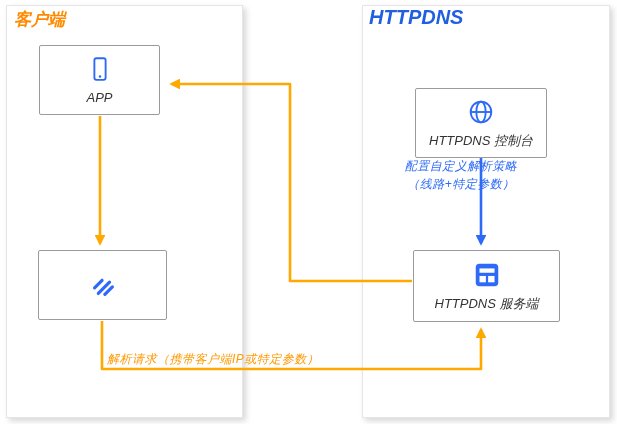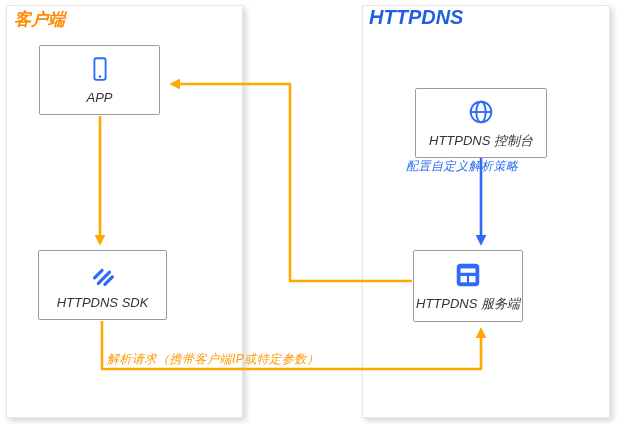--- a/index.html
+++ b/index.html
@@ -46,21 +46,21 @@
     border-radius:2px;
     display:flex;
     flex-direction:column;
     align-items:center;
     justify-content:center;
     gap:5px;
   }
   .node-app{left:39px;top:45px;width:121px;height:70px;}
   .node-sdk{left:38px;top:250px;width:129px;height:70px;}
   .node-console{left:415px;top:55px;width:132px;height:70px;margin-top:33px;}
-  .node-server{left:413px;top:250px;width:110px;height:72px;}
+  .node-server{left:413px;top:250px;width:147px;height:72px;}
   .node-label{
     font-size:13px;
     color:var(--text-dark);
     white-space:nowrap;
   }
   .icon{width:30px;height:30px;display:block;}
   .icon .stroke{fill:none;stroke:var(--accent-blue);stroke-width:2;}
   .icon .thick{fill:none;stroke:var(--accent-blue);stroke-width:3.4;stroke-linecap:round;}
   .icon .fillb{fill:var(--accent-blue);}
   .icon .fillw{fill:#ffffff;}
@@ -76,21 +76,21 @@
   .edge-label{
     position:absolute;
     font-size:12px;
     white-space:nowrap;
     letter-spacing:0.5px;
   }
   .lbl-orange{color:var(--label-orange);}
   .lbl-blue{color:var(--accent-blue);}
   .lbl-app-sdk{left:13px;top:162px;}
   .lbl-server-app{left:232px;top:132px;}
-  .lbl-console-server{left:406px;top:157px;width:162px;line-height:18px;}
+  .lbl-console-server{left:380px;top:157px;width:162px;text-align:center;line-height:18px;}
   .lbl-console-server span{display:block;}
   .lbl-sdk-server{left:107px;top:351px;}
 </style>
 </head>
 <body>
 
 <div class="stage">
 
   <div class="panel panel-client"></div>
   <div class="panel panel-httpdns"></div>
@@ -124,21 +124,20 @@
     </svg>
     <div class="node-label">APP</div>
   </div>
 
   <div class="node node-sdk">
     <svg class="icon" viewBox="0 0 32 32">
       <path class="thick" d="M7,19 L15,11"></path>
       <path class="thick" d="M11,25 L23,13"></path>
       <path class="thick" d="M18,26 L26,18"></path>
     </svg>
-    <div class="node-label">HTTPDNS SDK</div>
   </div>
 
   <div class="node node-console">
     <svg class="icon" viewBox="0 0 32 32">
       <circle class="stroke" cx="16" cy="16" r="11"></circle>
       <ellipse class="stroke" cx="16" cy="16" rx="5" ry="11"></ellipse>
       <line class="stroke" x1="5" y1="16" x2="27" y2="16"></line>
     </svg>
     <div class="node-label">HTTPDNS 控制台</div>
   </div>
@@ -150,17 +149,18 @@
       <rect class="fillw" x="8" y="17" width="6.8" height="6.8"></rect>
       <rect class="fillw" x="17.2" y="17" width="6.8" height="6.8"></rect>
     </svg>
     <div class="node-label">HTTPDNS 服务端</div>
   </div>
 
 
 
   <div class="edge-label lbl-blue lbl-console-server">
     <span>配置自定义解析策略</span>
+    <span>（线路+特定参数）</span>
   </div>
 
   <div class="edge-label lbl-orange lbl-sdk-server">解析请求（携带客户端IP或特定参数）</div>
 
 </div>
 
 </body></html>

